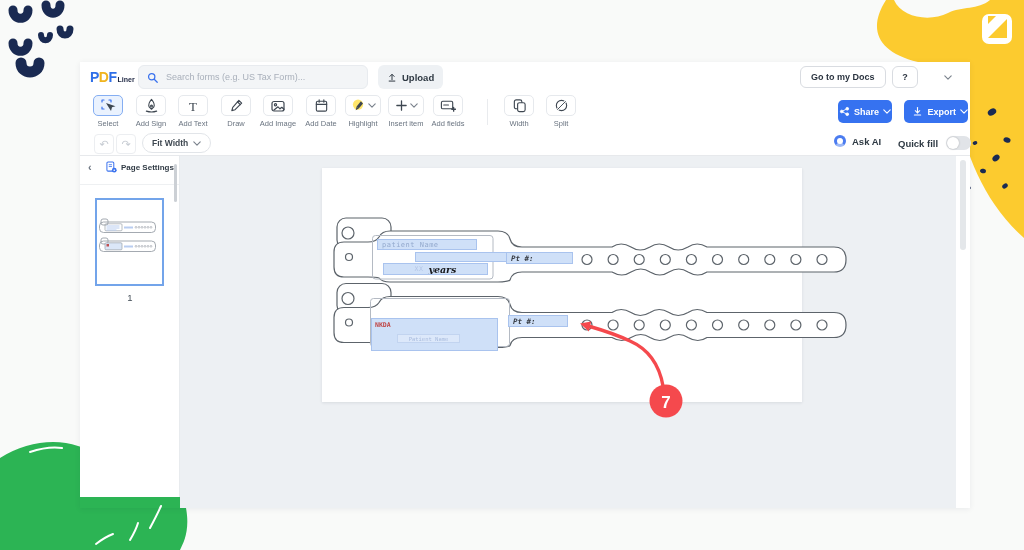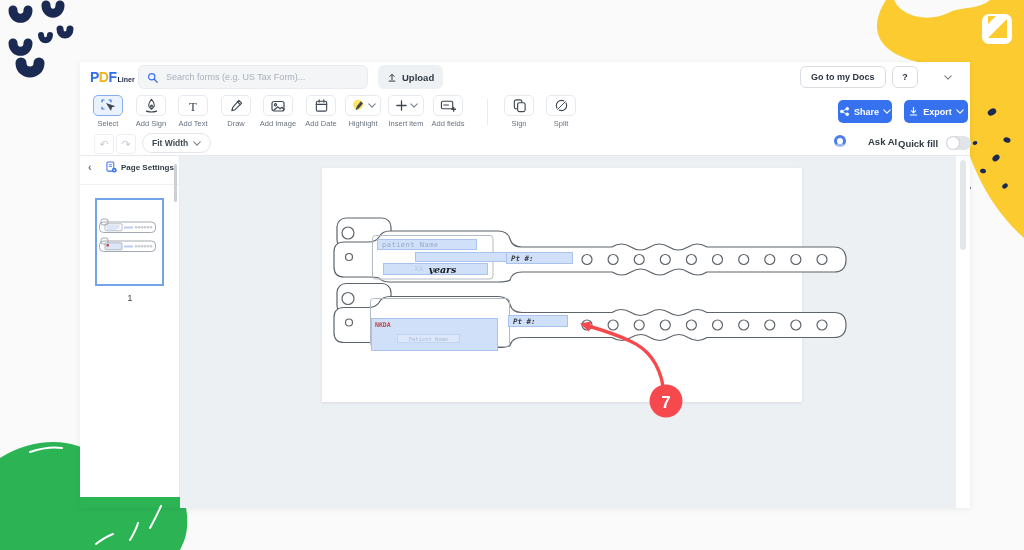--- a/index.html
+++ b/index.html
@@ -270,21 +270,21 @@
 
       <div class="sep" style="left:407px;"></div>
 
       <div class="tool" style="left:417px;">
         <div class="tbox">
             <svg class="ticon" width="15" height="15" viewBox="0 0 16 16">
           <rect x="2.5" y="2" width="8" height="9.5" rx="2"></rect>
           <rect x="6" y="5" width="8" height="9.5" rx="2" fill="#fff"></rect>
         </svg>
           </div>
-        <div class="tlabel">Sign</div>
+        <div class="tlabel">Width</div>
       </div>
 
       <div class="tool" style="left:459px;">
         <div class="tbox">
             <svg class="ticon" width="15" height="15" viewBox="0 0 16 16">
           <circle cx="8" cy="8" r="5.5"></circle>
           <path d="M3.8 12.2 L12.2 3.8" stroke="#fff" stroke-width="2.4"></path>
           <path d="M3.8 12.2 L12.2 3.8" stroke-width="1"></path>
         </svg>
           </div>
@@ -299,21 +299,21 @@
               <circle cx="10.5" cy="10.5" r="1.7"></circle>
             <path d="M5 6.2 L9 4.2 M5 7.8 L9 9.8" fill="none"></path>
           </g>
         </svg>
         <span>Share</span>
         <svg class="chev" viewBox="0 0 10 6">
             <path d="M1 1 L5 5 L9 1"></path>
           </svg>
       </div>
 
-      <div class="btn-blue" style="left:824px;top:8px;width:64px;">
+      <div class="btn-blue" style="left:824px;top:8px;width:64px;justify-content:flex-end;">
         <svg width="11" height="11" viewBox="0 0 14 14">
           <g stroke="#fff" stroke-width="1.4" fill="none" stroke-linecap="round" stroke-linejoin="round">
             <path d="M7 2 V8.5"></path>
               <path d="M4.2 6 L7 8.8 L9.8 6"></path>
               <path d="M3 11.5 h8"></path>
           </g>
         </svg>
         <span>Export</span>
         <svg class="chev" viewBox="0 0 10 6">
             <path d="M1 1 L5 5 L9 1"></path>
@@ -325,21 +325,21 @@
       <div class="histbox" style="left:14px;top:4px;">↶</div>
       <div class="histbox" style="left:36px;top:4px;">↷</div>
 
       <div class="abs pill" style="left:62px;top:3px;height:20px;padding:0 9px;gap:5px;border-radius:11px;border-color:#e2e5e9;font-size:8.5px;font-weight:700;color:#3f4851;">
         <span>Fit Width</span>
         <svg class="chev" style="color:#7a828c;" viewBox="0 0 10 6">
             <path d="M1 1 L5 5 L9 1"></path>
           </svg>
       </div>
 
-      <div class="abs" style="left:754px;top:5px;display:flex;align-items:center;gap:22px;">
+      <div class="abs" style="left:754px;top:5px;display:flex;align-items:center;gap:6px;">
         <span style="width:12px;height:12px;border-radius:50%;border:3px solid #4b7cf0;border-bottom-color:#9db9f7;box-sizing:border-box;display:inline-block;"></span>
         <span style="font-size:9.5px;font-weight:700;color:#2f3a44;">Ask AI</span>
       </div>
 
       <span class="abs" style="left:818px;top:8px;font-size:9.5px;font-weight:700;color:#2f3a44;">Quick fill</span>
       <div class="toggle" style="left:866px;top:6px;">
         <div class="knob"></div>
       </div>
     </div>
 

